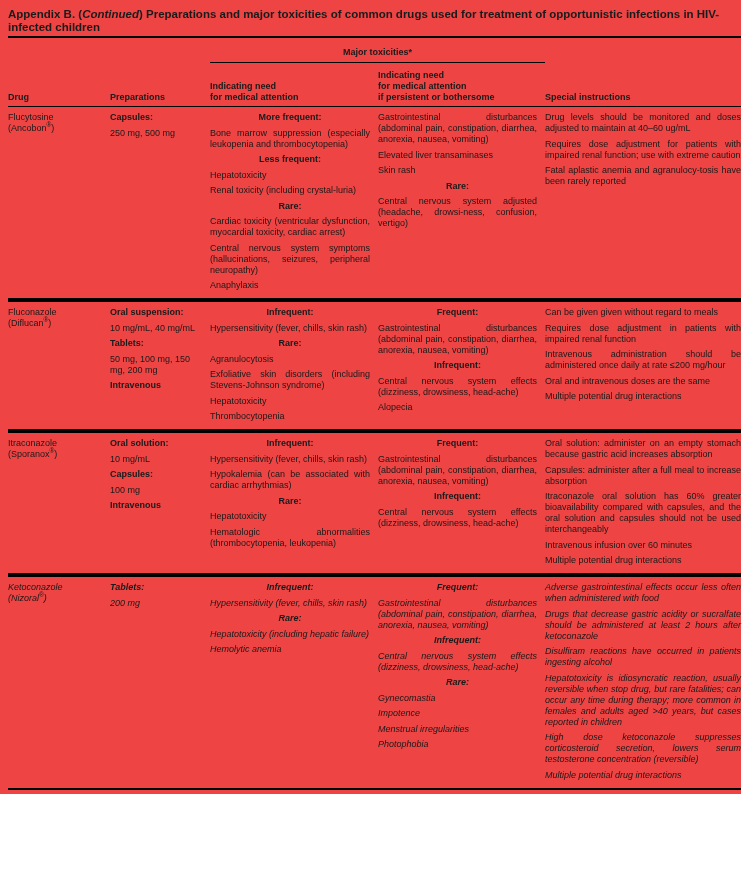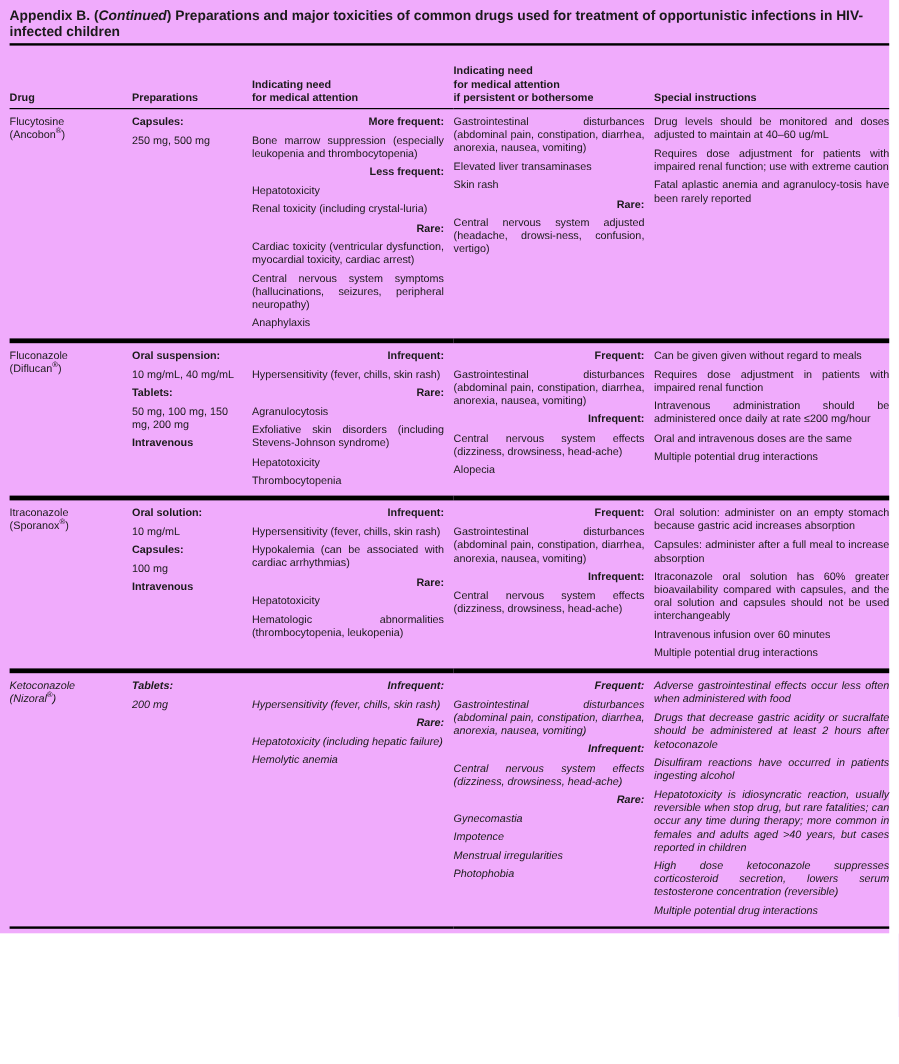--- a/index.html
+++ b/index.html
@@ -1,21 +1,21 @@
 <!DOCTYPE html>
 <html><head>
 <meta charset="utf-8">
 <style>
   html, body { margin: 0; padding: 0; background: #fff; }
   .page {
     width: 733px;
     padding: 8px 0 4px 8px;
     font-family: "Liberation Sans", sans-serif;
     color: #1a1a1a;
-    background: #f0abfc;
+    background: #ef4444;
   }
   .title {
     font-weight: bold;
     font-size: 11.5px;
     line-height: 12.5px;
     border-bottom: 2px solid #000;
     padding-bottom: 3px;
   }
   .title i { font-style: italic; }
   table.drug-table {
@@ -61,39 +61,44 @@
   tr.drug-row td {
     border-bottom: 4px solid #000000;
     padding: 5px 8px 7px 0;
   }
   tr.drug-row td.special-cell { padding-right: 0; }
   tr.drug-row:last-child td { border-bottom: 2px solid #000; font-style: italic; }
   .para { margin: 0 0 4.5px 0; }
   .para:last-child { margin-bottom: 0; }
   .para.bold { font-weight: bold; }
   .tox-cell .para, .special-cell .para { text-align: justify; }
-  .tox-cell .para.bold { text-align: right; }
+  .tox-cell .para.bold { text-align: center; }
   .drug-cell .para { margin: 0; }
   sup.reg { font-size: 6.5px; vertical-align: super; line-height: 0; }
 </style>
 </head>
 <body>
 
 <div class="page">
   <div class="title"><span>Appendix B. (</span><i>Continued</i><span>) Preparations and major toxicities of common drugs used for treatment of opportunistic infections in HIV-infected children</span></div>
 
   <table class="drug-table">
     <colgroup>
       <col class="c1">
         <col class="c2">
         <col class="c3">
         <col class="c4">
         <col class="c5">
     </colgroup>
     <thead>
+      <tr class="span-row">
+        <td colspan="2"></td>
+        <th colspan="2" class="major">Major toxicities*</th>
+        <td></td>
+      </tr>
       <tr class="head-row">
         <th class="left">Drug</th>
         <th class="left">Preparations</th>
         <th>Indicating need
 for medical attention</th>
         <th>Indicating need
 for medical attention
 if persistent or bothersome</th>
         <th>Special instructions</th>
       </tr>

